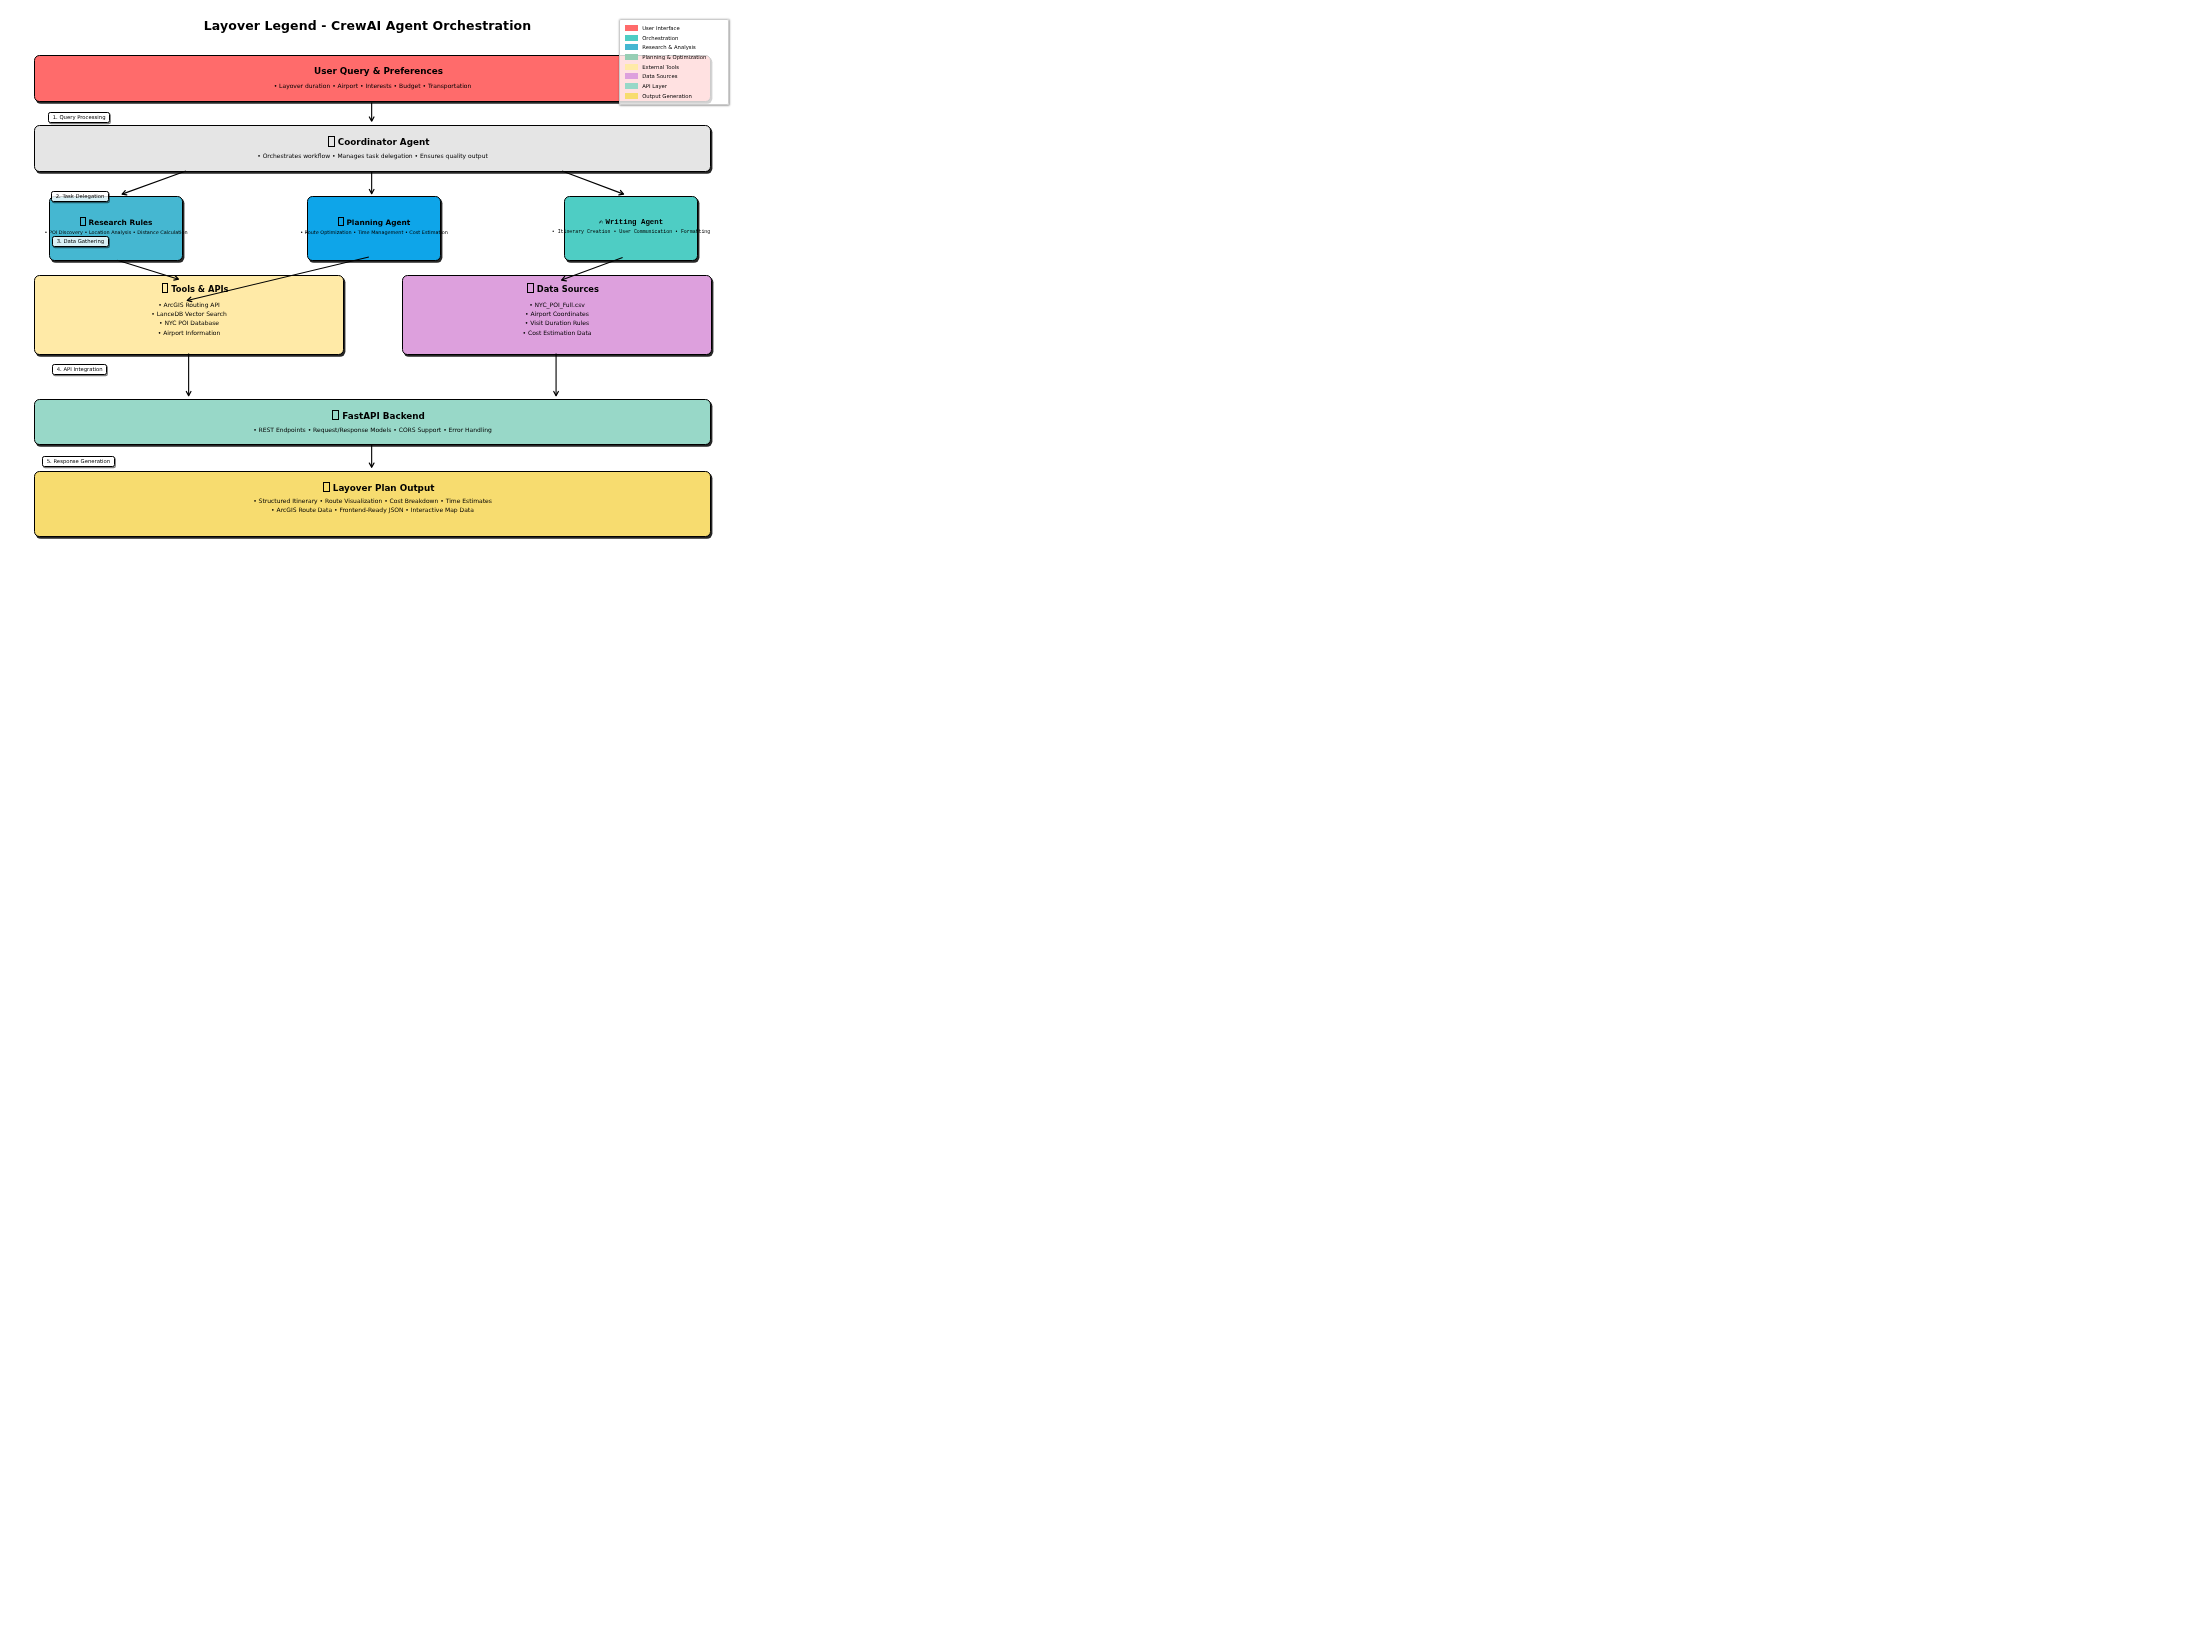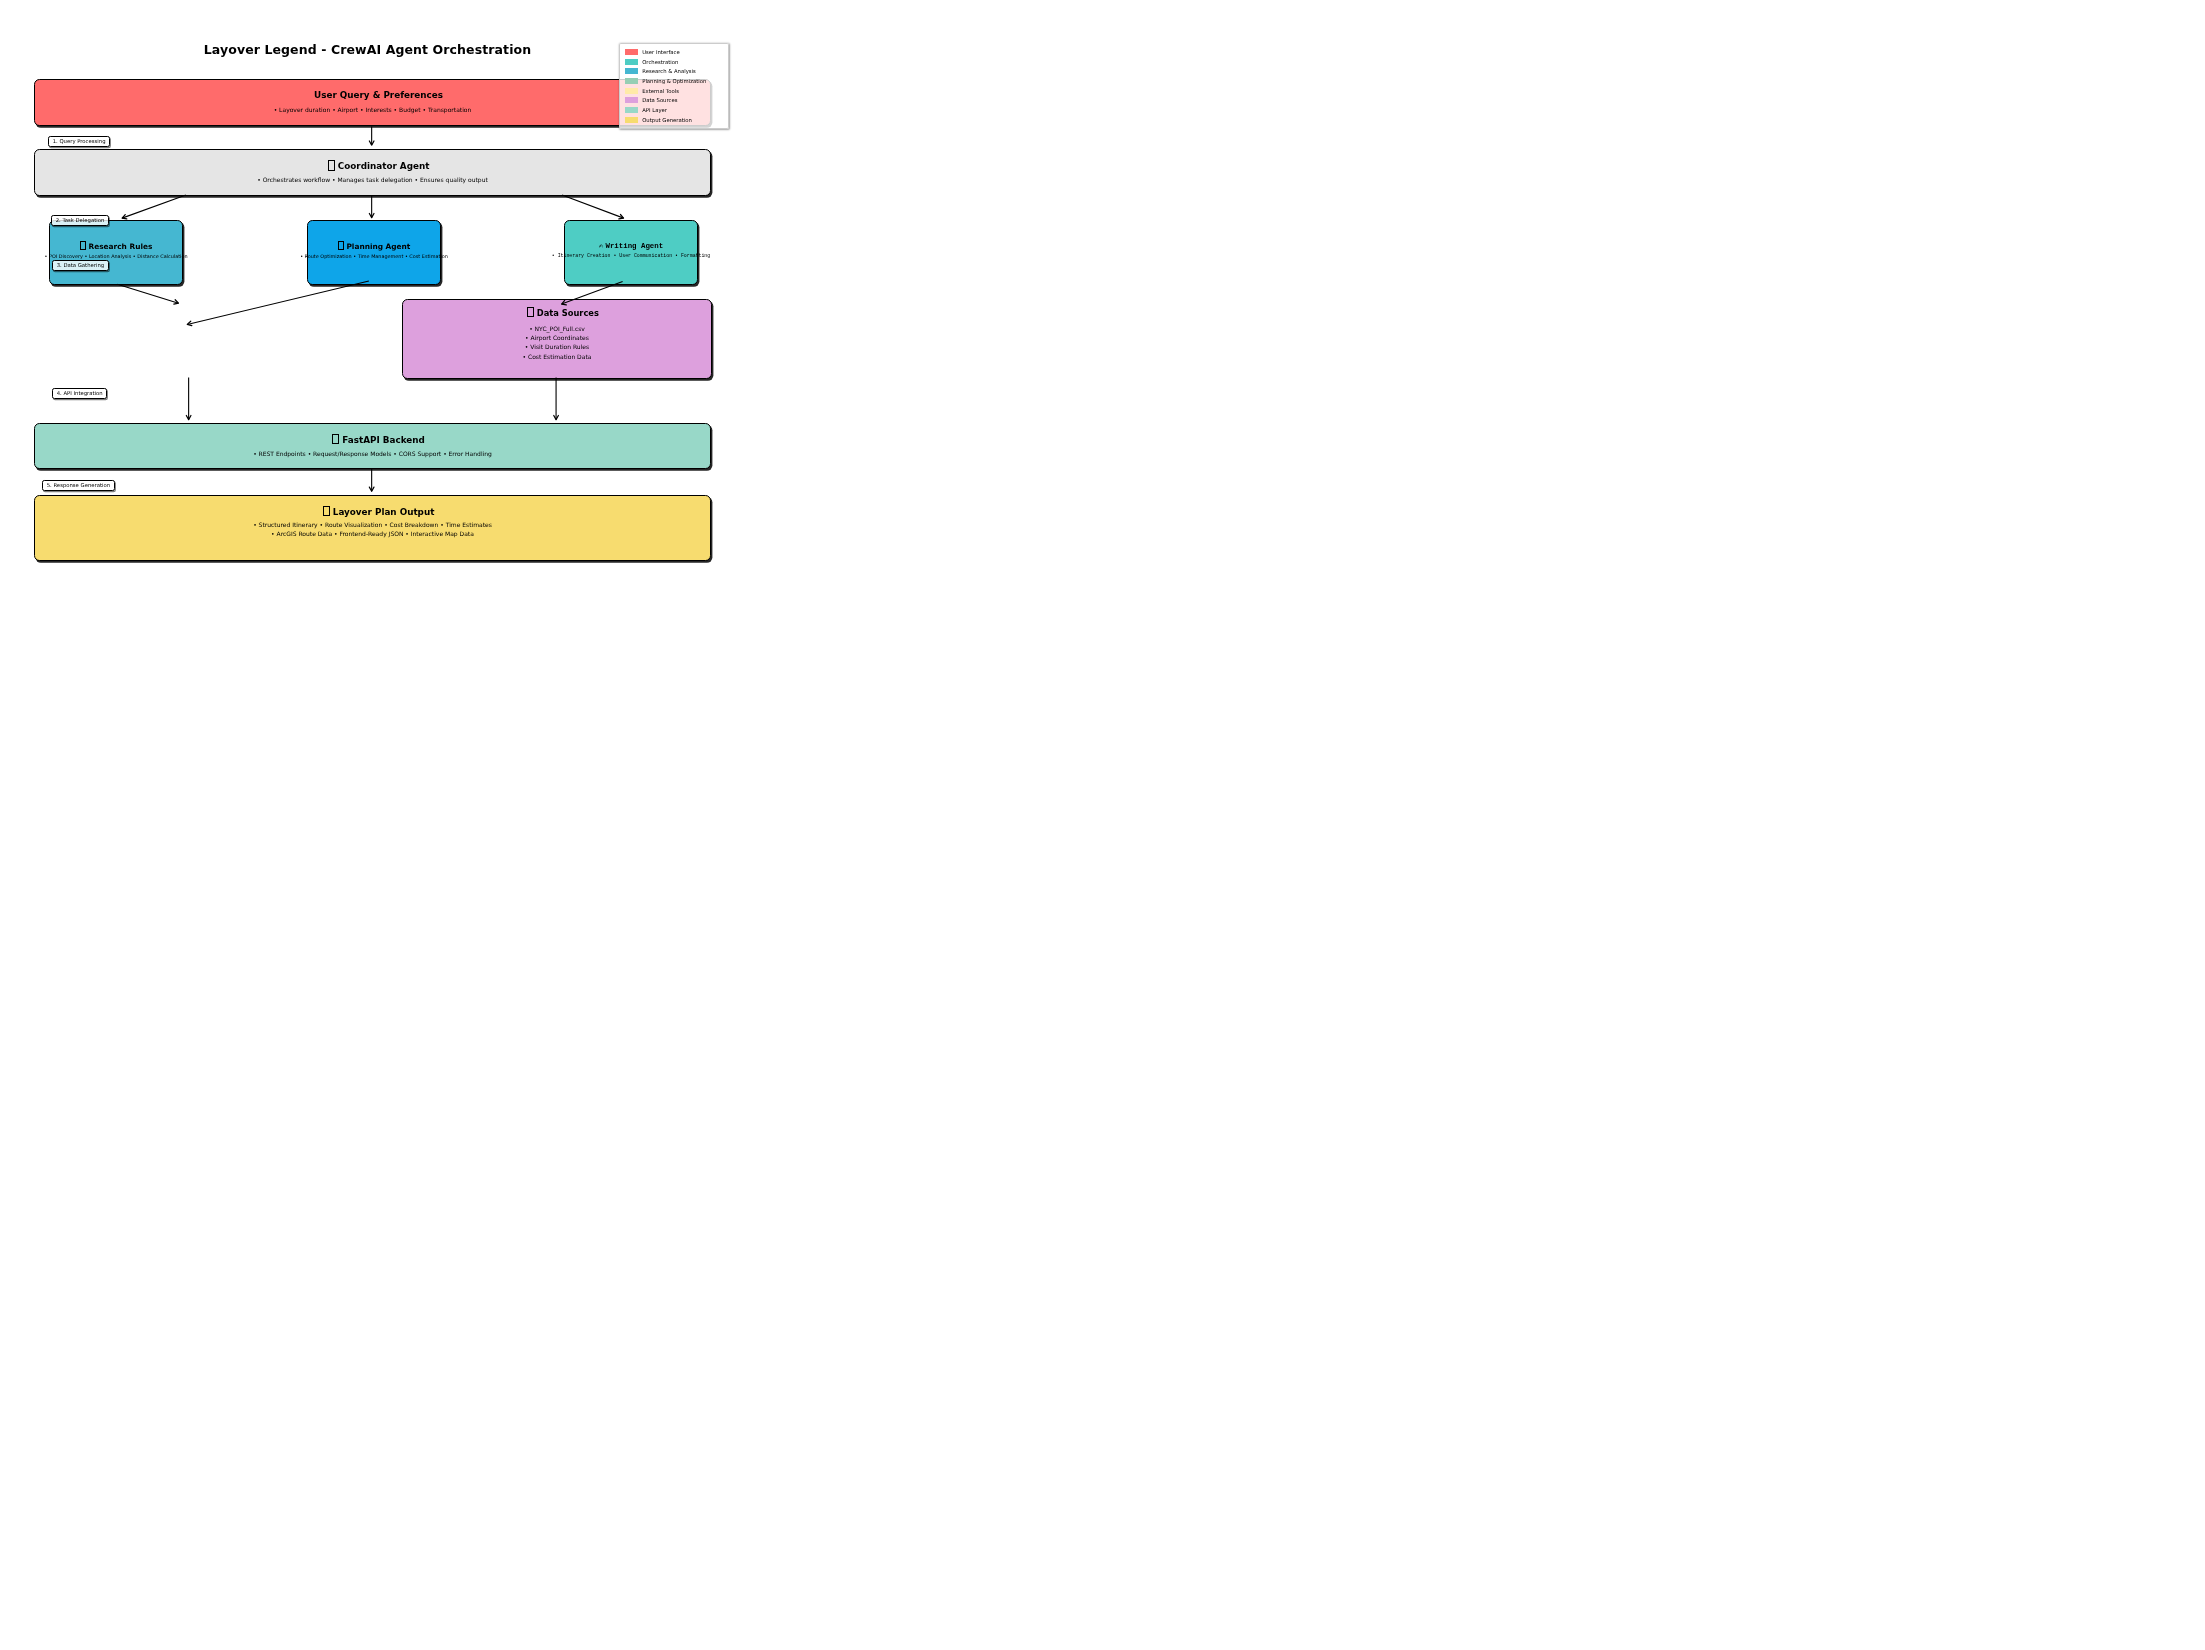--- a/index.html
+++ b/index.html
@@ -1,17 +1,17 @@
 <!DOCTYPE html>
 <html style="font-size:7.4px"><head>
 <meta charset="utf-8">
 <style>
   html,body{margin:0;padding:0;background:#ffffff;}
   body{font-family:"DejaVu Sans","Liberation Sans",sans-serif;color:#000;}
-  .canvas{position:relative;width:735px;height:550px;background:#fff;overflow:hidden;margin-top:24px;}
+  .canvas{position:relative;width:735px;height:550px;background:#fff;overflow:hidden;}
 
   .diagram-title{position:absolute;top:17.6px;left:0;right:0;text-align:center;
     font-size:12.5px;font-weight:bold;letter-spacing:0.1px;}
 
   
   .node{position:absolute;border:1.4px solid #000;border-radius:5.5px;
     box-shadow:1.4px 1.8px 0 rgba(0,0,0,0.85);}
   .t-center{position:absolute;left:0;right:0;text-align:center;}
   .node-title{font-weight:bold;font-size:8.8px;padding-left:12px;}
   .node-title-sm{font-weight:bold;font-size:7.4px;}
@@ -73,20 +73,31 @@
     <div class="node-sub-sm" style="top:32px;">• Route Optimization • Time Management • Cost Estimation</div>
   </div>
 
   <div class="node" style="left: 564px; top: 196px; width: 132px; height: 63px; background: rgb(78, 205, 196); font-family: Liberation Mono, monospace;">
     <div class="t-center node-title-sm" style="top:20.3px;">
       <span class="glyph">✍</span><span>Writing Agent</span>
     </div>
     <div class="node-sub-sm" style="top:32px;">• Itinerary Creation • User Communication • Formatting</div>
   </div>
 
+  <div class="node" style="left: 34px; top: 275px; width: 308px; height: 78px; background: rgb(255, 234, 167);">
+    <div class="t-center node-title" style="top:7.4px;font-size:8.3px;">
+      <span class="tofu"></span><span>Tools &amp; APIs</span>
+    </div>
+    <div class="t-center" style="top:24px;">
+      <div class="node-item">• ArcGIS Routing API</div>
+      <div class="node-item">• LanceDB Vector Search</div>
+      <div class="node-item">• NYC POI Database</div>
+      <div class="node-item">• Airport Information</div>
+    </div>
+  </div>
 
   <div class="node" style="left: 402px; top: 275px; width: 308px; height: 78px; background: rgb(221, 160, 221);">
     <div class="t-center node-title" style="top:7.4px;font-size:8.3px;">
       <span class="tofu"></span><span>Data Sources</span>
     </div>
     <div class="t-center" style="top:24px;">
       <div class="node-item">• NYC_POI_Full.csv</div>
       <div class="node-item">• Airport Coordinates</div>
       <div class="node-item">• Visit Duration Rules</div>
       <div class="node-item">• Cost Estimation Data</div>

